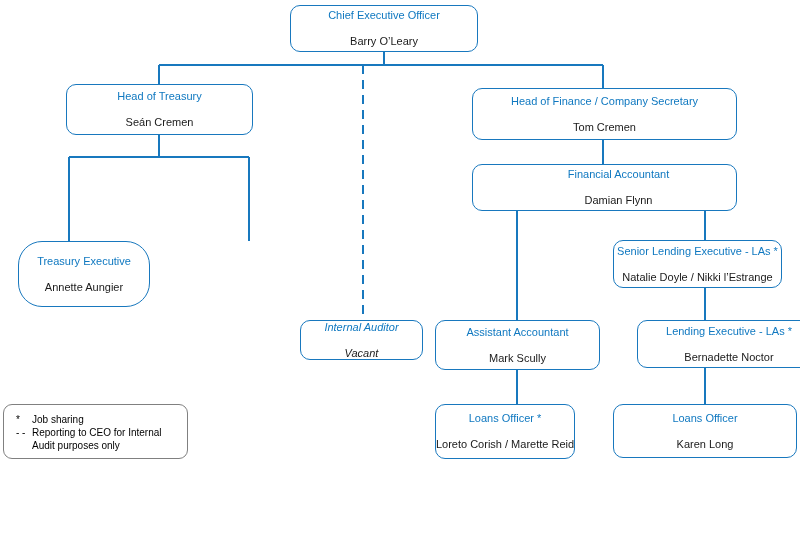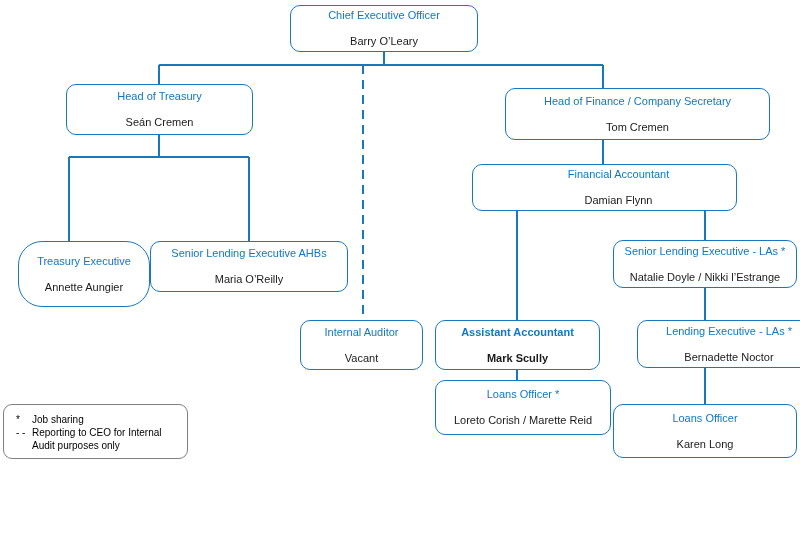--- a/index.html
+++ b/index.html
@@ -24,29 +24,29 @@
     row-gap:13px;
     text-align:center;
     line-height:13px;
   }
   .node .title{color:var(--accent-text,#0f78c0);font-size:11px;white-space:nowrap;}
   .node .person{color:#1a1a1a;font-size:11px;white-space:nowrap;}
 
   
   .pos-ceo{left:290px;top:5px;width:188px;height:47px;}
   .pos-head-treasury{left:66px;top:84px;width:187px;height:51px;}
-  .pos-head-finance{left:472px;top:88px;width:265px;height:52px;margin-left:33px;}
+  .pos-head-finance{left:472px;top:88px;width:265px;height:52px;}
   .pos-financial-accountant{left:472px;top:164px;width:265px;height:47px;padding-left:28px;}
   .pos-treasury-executive{left:18px;top:241px;width:132px;height:66px;border-radius:24px;}
   .pos-senior-lending-ahbs{left:150px;top:241px;width:198px;height:51px;}
-  .pos-senior-lending-las{left:613px;top:240px;width:184px;height:48px;}
-  .pos-internal-auditor{left:300px;top:320px;width:123px;height:50px;}
-  .pos-assistant-accountant{left:435px;top:320px;width:165px;height:50px;font-weight:bold;}
+  .pos-senior-lending-las{left:613px;top:240px;width:169px;height:48px;}
+  .pos-internal-auditor{left:300px;top:320px;width:123px;height:40px;font-style:italic;}
+  .pos-assistant-accountant{left:435px;top:320px;width:165px;height:50px;}
   .pos-lending-executive-las{left:637px;top:320px;width:184px;height:48px;}
-  .pos-loans-officer-shared{left:435px;top:380px;width:176px;height:55px;}
+  .pos-loans-officer-shared{left:435px;top:404px;width:140px;height:55px;}
   .pos-loans-officer{left:613px;top:404px;width:184px;height:54px;}
 
   .legend{
     position:absolute;
     left:3px;top:404px;width:185px;height:55px;
     box-sizing:border-box;
     border:1px solid var(--legend-border,#808080);
     border-radius:9px;
     background:#fff;
     padding:8px 8px 0 12px;
@@ -99,24 +99,20 @@
   <div class="node pos-financial-accountant">
     <span class="title">Financial Accountant</span>
     <span class="person">Damian Flynn</span>
   </div>
 
   <div class="node pos-treasury-executive">
     <span class="title">Treasury Executive</span>
     <span class="person">Annette Aungier</span>
   </div>
 
-  <div class="node pos-senior-lending-ahbs">
-    <span class="title">Senior Lending Executive AHBs</span>
-    <span class="person">Maria O’Reilly</span>
-  </div>
 
   <div class="node pos-senior-lending-las">
     <span class="title">Senior Lending Executive - LAs *</span>
     <span class="person">Natalie Doyle / Nikki l’Estrange</span>
   </div>
 
   <div class="node pos-internal-auditor">
     <span class="title">Internal Auditor</span>
     <span class="person">Vacant</span>
   </div>

